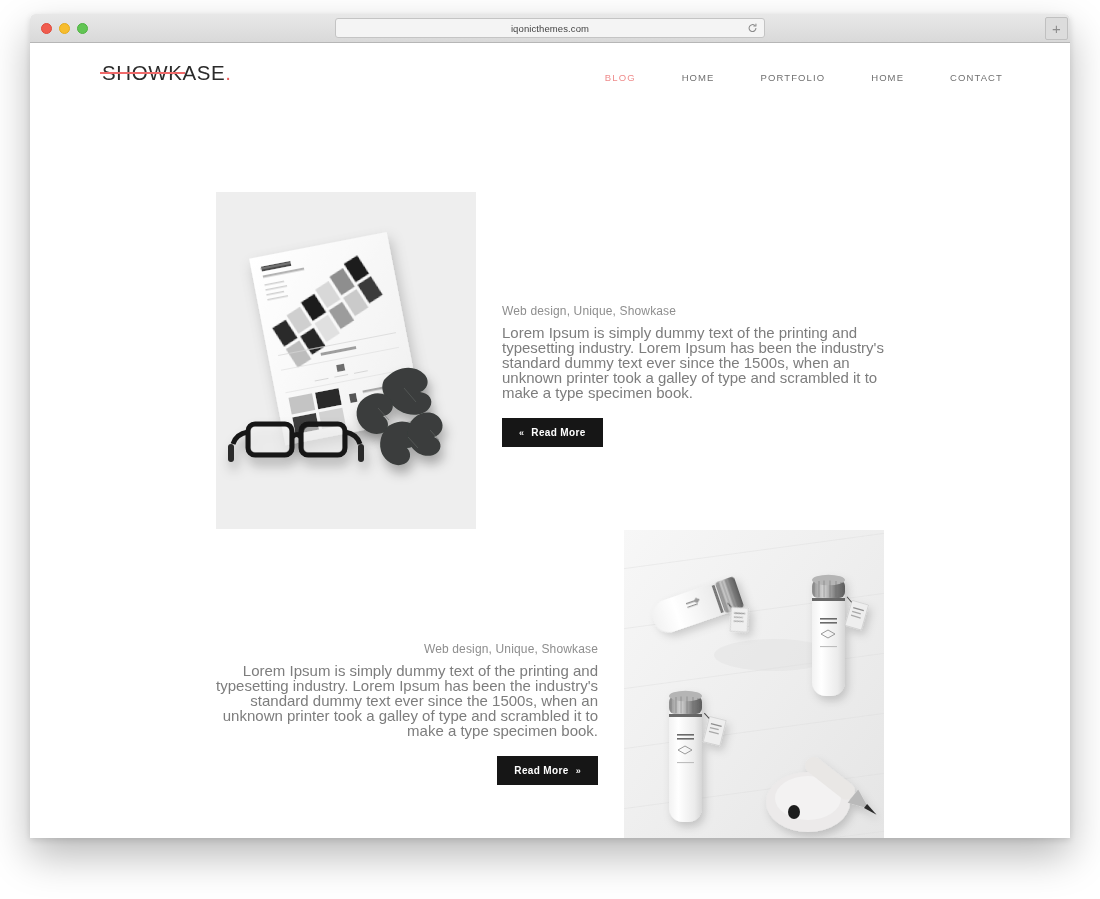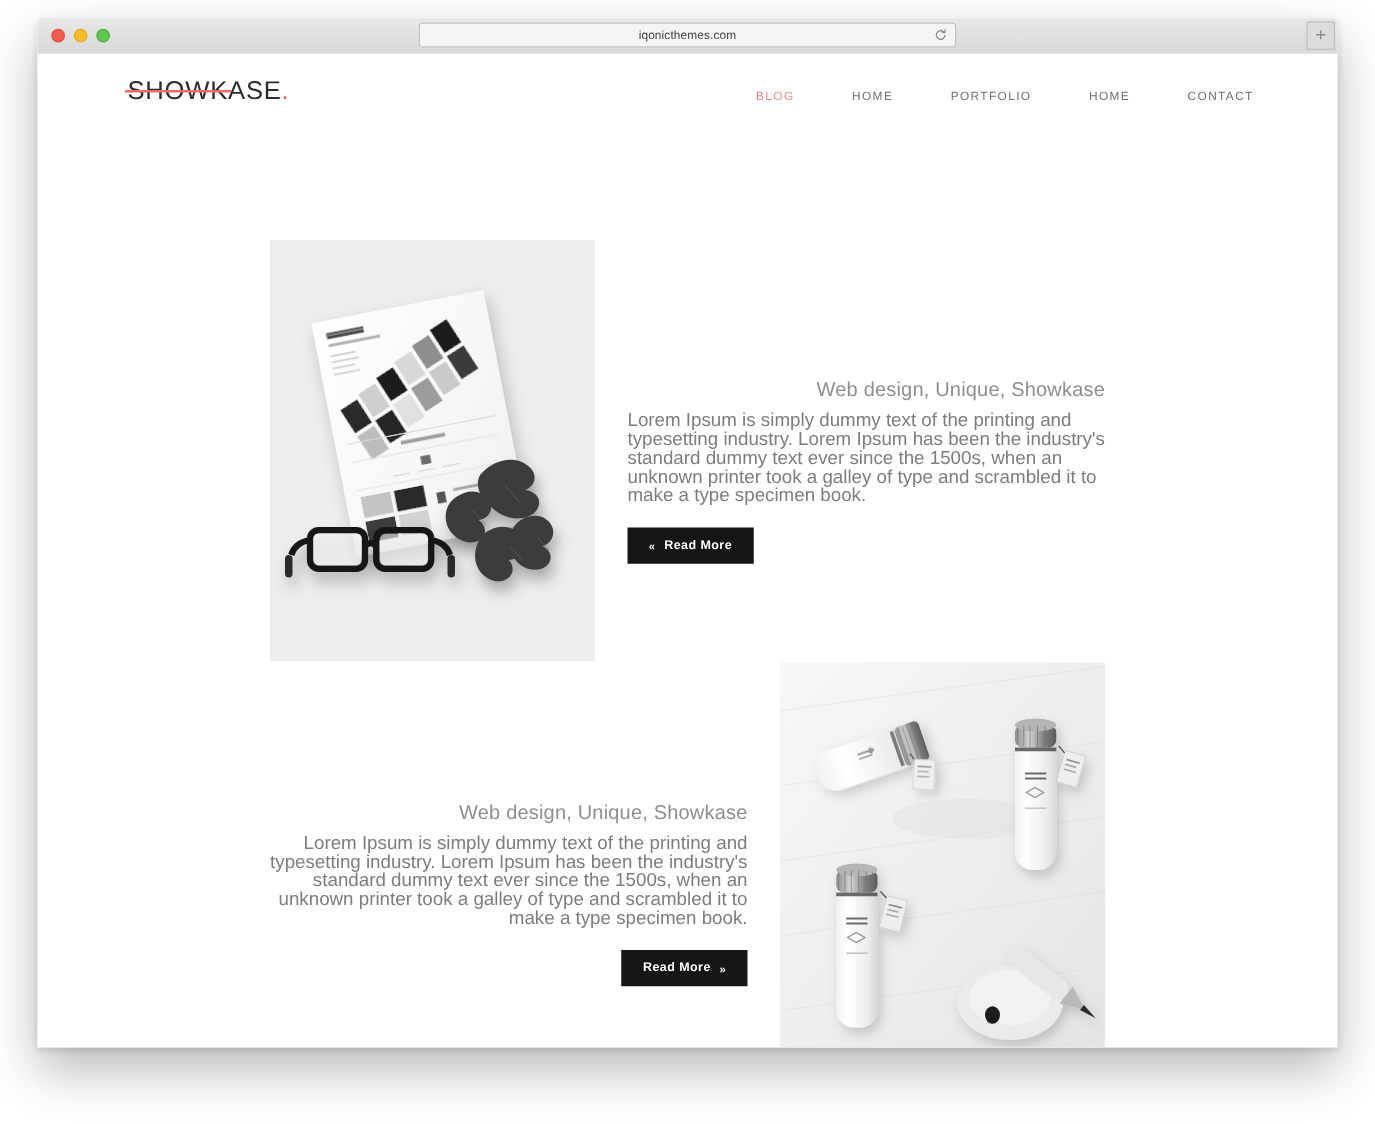--- a/index.html
+++ b/index.html
@@ -163,25 +163,24 @@
 
   .project-image {
     position: absolute;
     overflow: hidden;
   }
 
   .project-copy {
     position: absolute;
   }
   .project-category {
-    font-size: 16px;
+    font-size: 12px;
     color: #8e8e8e;
     letter-spacing: 0.15px;
     margin-bottom: 7px;
-    text-align: right;
   }
   .project-title {
     font-size: 21px;
     color: #2e2e2e;
     font-weight: 400;
     letter-spacing: 0.3px;
     margin-bottom: 14px;
   }
   .project-desc {
     font-size: 15px;

